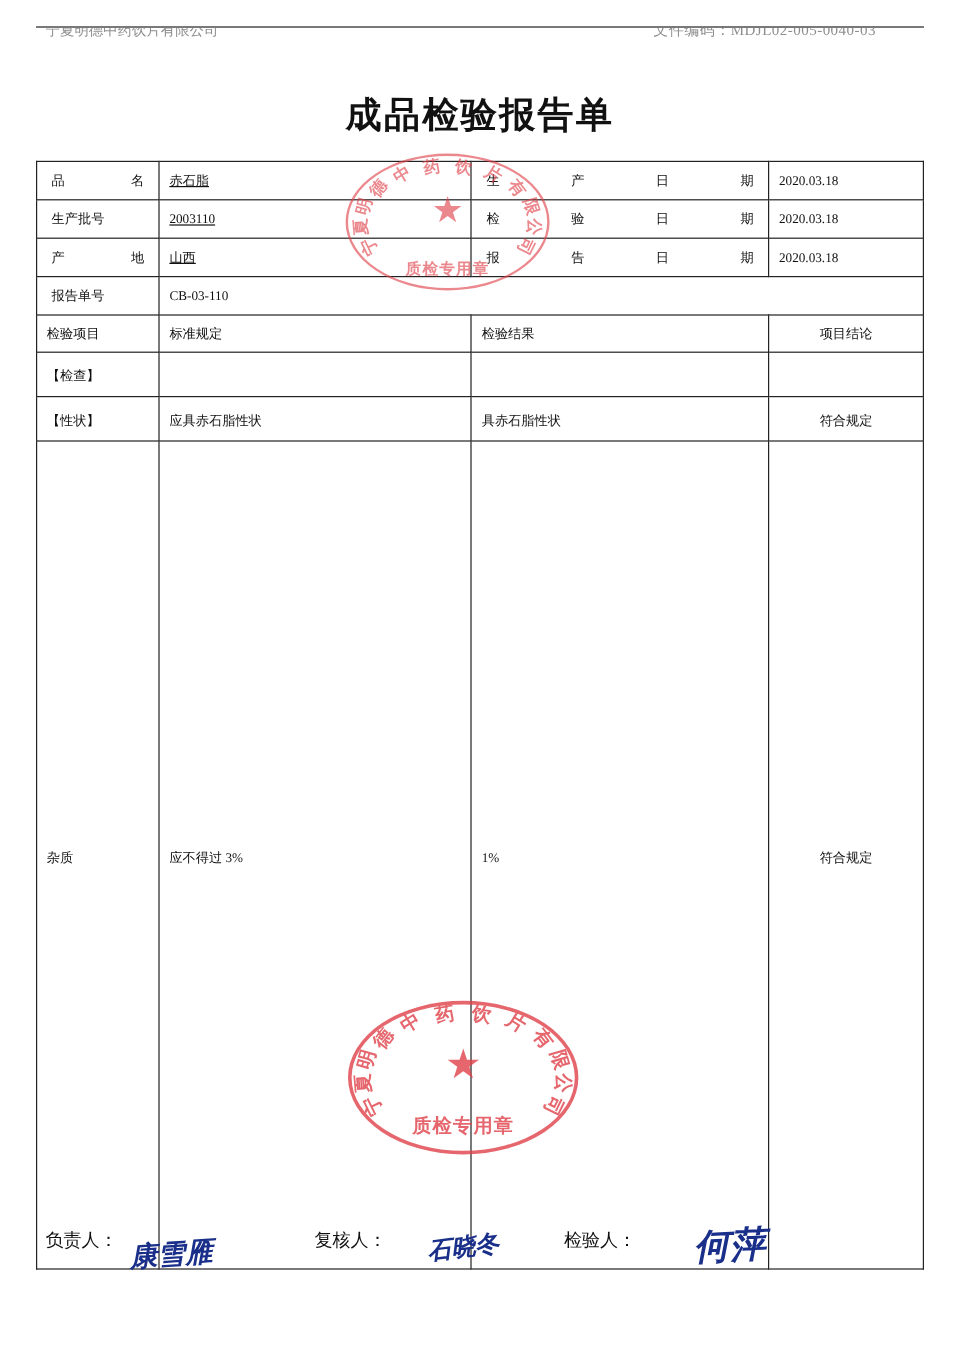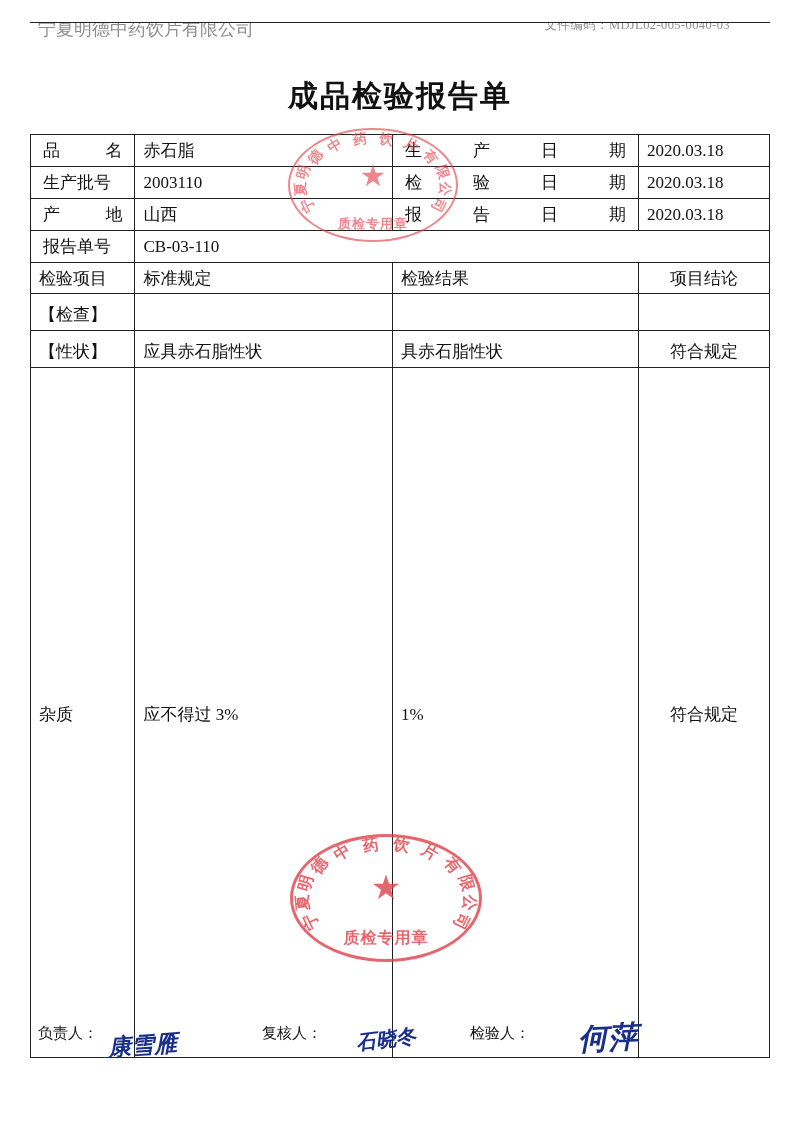--- a/index.html
+++ b/index.html
@@ -17,21 +17,21 @@
   .top-strip{
     position:absolute;left:30px;top:22px;width:740px;height:22px;
     border-top:1px solid #222;
     overflow:hidden;
   }
   .top-strip .inner{
     position:relative;height:22px;
   }
   .top-left{
     position:absolute;left:8px;top:-6px;
-    font-size:18px;color:#7a7a7a;
+    font-size:12px;color:#7a7a7a;
     opacity:.85;
     white-space:nowrap;
     text-align:center;
   }
   .top-right{
     position:absolute;right:40px;top:-6px;
     font-size:12.5px;color:#7a7a7a;
     opacity:.85;
     white-space:nowrap;
     letter-spacing:.4px;
@@ -52,41 +52,41 @@
     position:absolute;left:30px;top:134px;
     width:740px;
     border-collapse:collapse;
     font-size:14px;
   }
   table.main td{
     border:1px solid #222;
     padding:0 8px;
     vertical-align:middle;
     height:30px;
-    font-size:17px;
+    font-size:11px;
   }
   .lbl{
     width:82px;
     text-align:justify;
     text-align-last:justify;
     padding-left:12px!important;padding-right:12px!important;
     white-space:nowrap;
   }
   .lbl-plain{
     width:82px;padding-left:12px!important;white-space:nowrap;
   }
   .val{ }
   .lbl2{
     width:100px;
     text-align:justify;
     text-align-last:justify;
     padding-left:12px!important;padding-right:12px!important;
     white-space:nowrap;
   }
-  .val2{width:270px;}
+  .val2{width:270px;text-decoration:underline;}
   .rowh{height:32px;}
 
   .report-no-val{text-align:left;font-family:Liberation Serif, serif;}
 
   
   .colhead td{
     height:30px;
     font-size:14.5px;
   }
 

